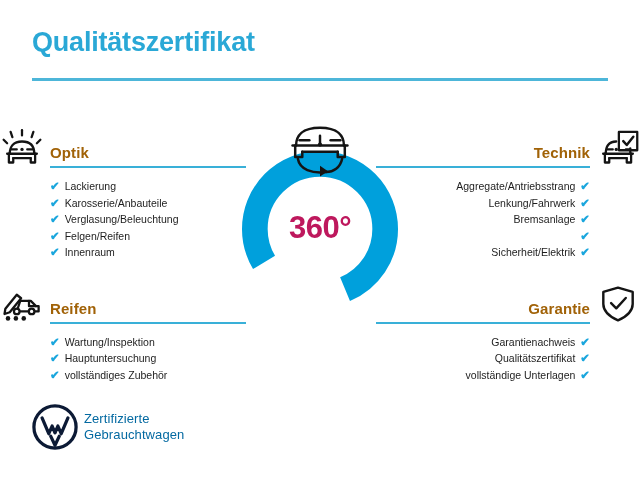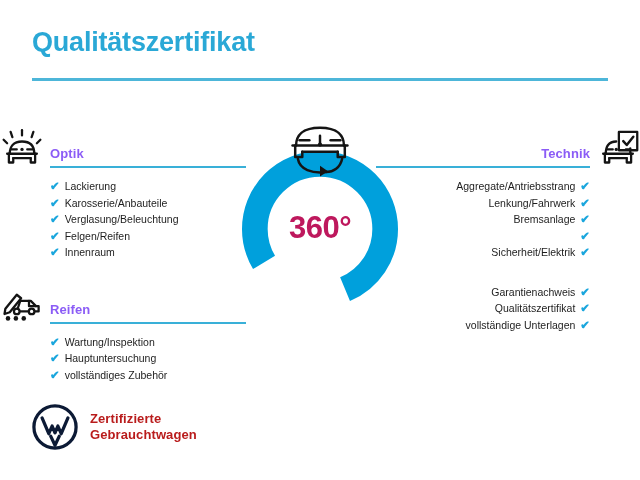--- a/index.html
+++ b/index.html
@@ -68,23 +68,23 @@
     display: flex;
     align-items: center;
     justify-content: center;
   }
   .left .block-icon  { left: -32px; }
   .right .block-icon { right: -32px; }
 
   .block-title {
     position: absolute;
     bottom: 11px;
-    font-size: 13px;
+    font-size: 15px;
     font-weight: bold;
-    color: #8b5cf6;
+    color: #a16207;
     letter-spacing: 0.1px;
     white-space: nowrap;
   }
   .left  .block-title { left: 18px; }
   .right .block-title { right: 18px; }
 
   .block-rule {
     position: absolute;
     bottom: 4px;
     height: 2px;
@@ -155,25 +155,25 @@
   
   .brand {
     position: absolute;
     left: 32px;
     top: 404px;
     display: flex;
     align-items: center;
   }
   .brand-logo { width: 46px; height: 46px; }
   .brand-text {
-    margin-left: 12px;
+    margin-left: 6px;
     font-size: 13px;
-    font-weight: bold;
+    font-weight: normal;
     line-height: 16px;
-    color: #b91c1c;
+    color: #0369a1;
     letter-spacing: 0.1px;
   }
   .brand-text span { display: block; }
 </style>
 </head>
 <body>
 
 <div class="sheet">
 
   <div class="header">
@@ -312,20 +312,30 @@
             <span class="tick">✔</span>
           </li>
         <li>
             <span>Sicherheit/Elektrik</span>
             <span class="tick">✔</span>
           </li>
       </ul>
     </div>
 
     <div class="block">
+      <div class="block-head">
+        <div class="block-icon">
+          <svg viewBox="0 0 44 44" width="38" height="38">
+            <path d="M22 3 L39 8 L39 22 C39 31 31 37 22 41 C13 37 5 31 5 22 L5 8 Z" fill="none" stroke="#141414" stroke-width="2.8" stroke-linejoin="round"></path>
+            <path d="M14 21 L20 27 L31 15" fill="none" stroke="#141414" stroke-width="2.8" stroke-linecap="round" stroke-linejoin="round"></path>
+          </svg>
+        </div>
+        <div class="block-title">Garantie</div>
+        <div class="block-rule"></div>
+      </div>
       <ul class="check-list">
         <li>
             <span>Garantienachweis</span>
             <span class="tick">✔</span>
           </li>
         <li>
             <span>Qualitätszertifikat</span>
             <span class="tick">✔</span>
           </li>
         <li>

